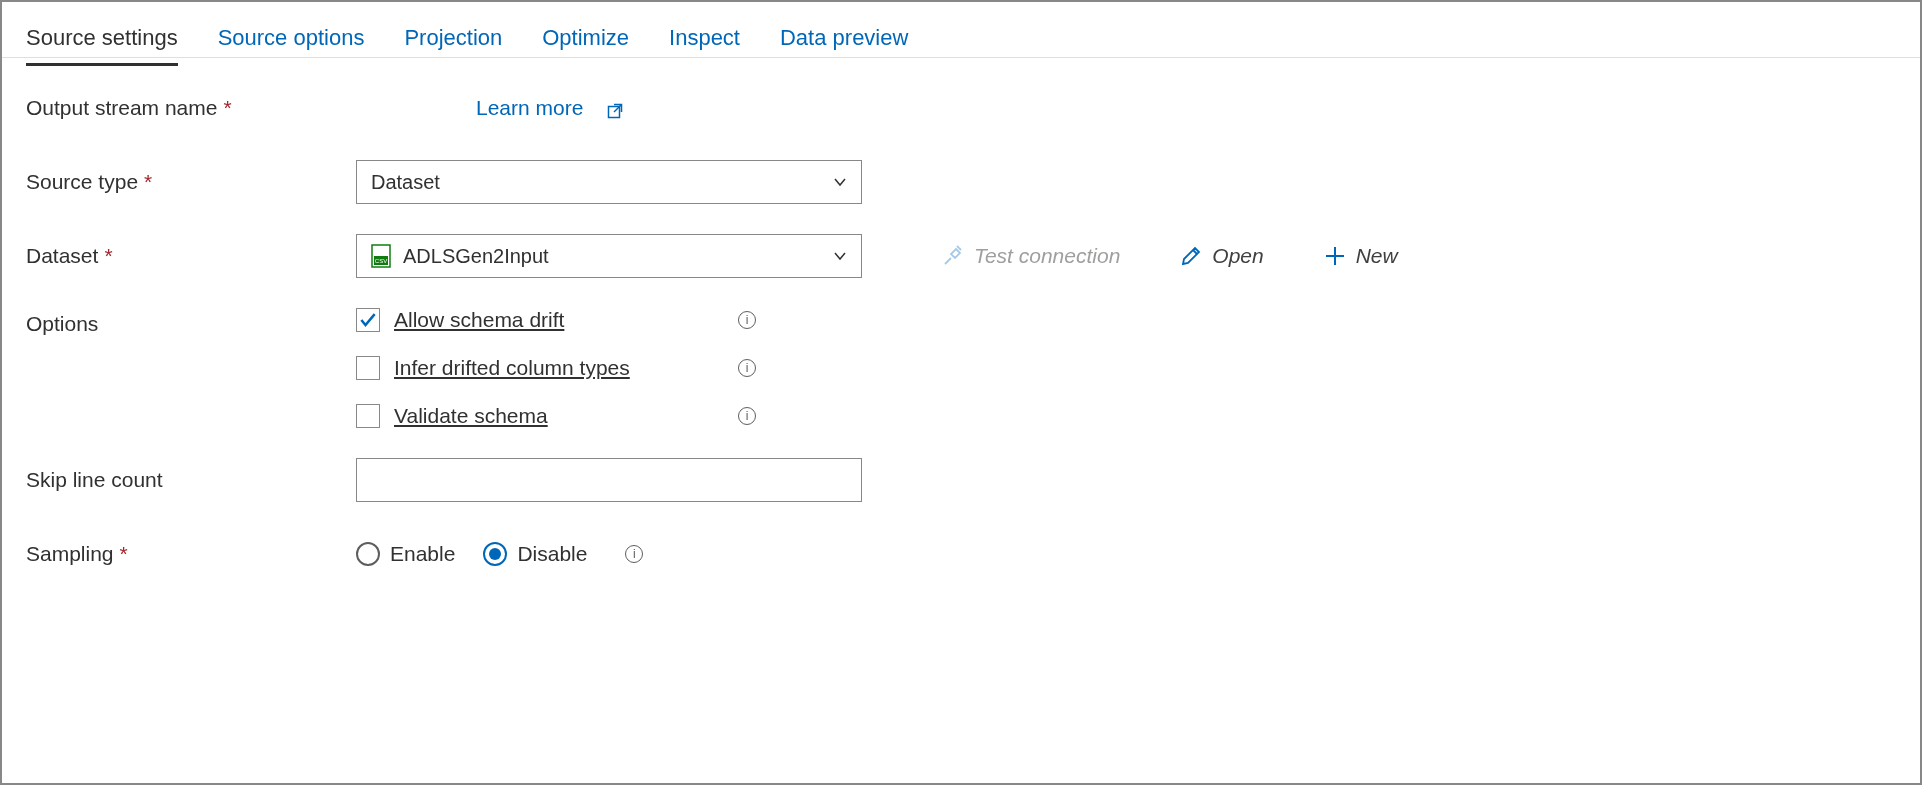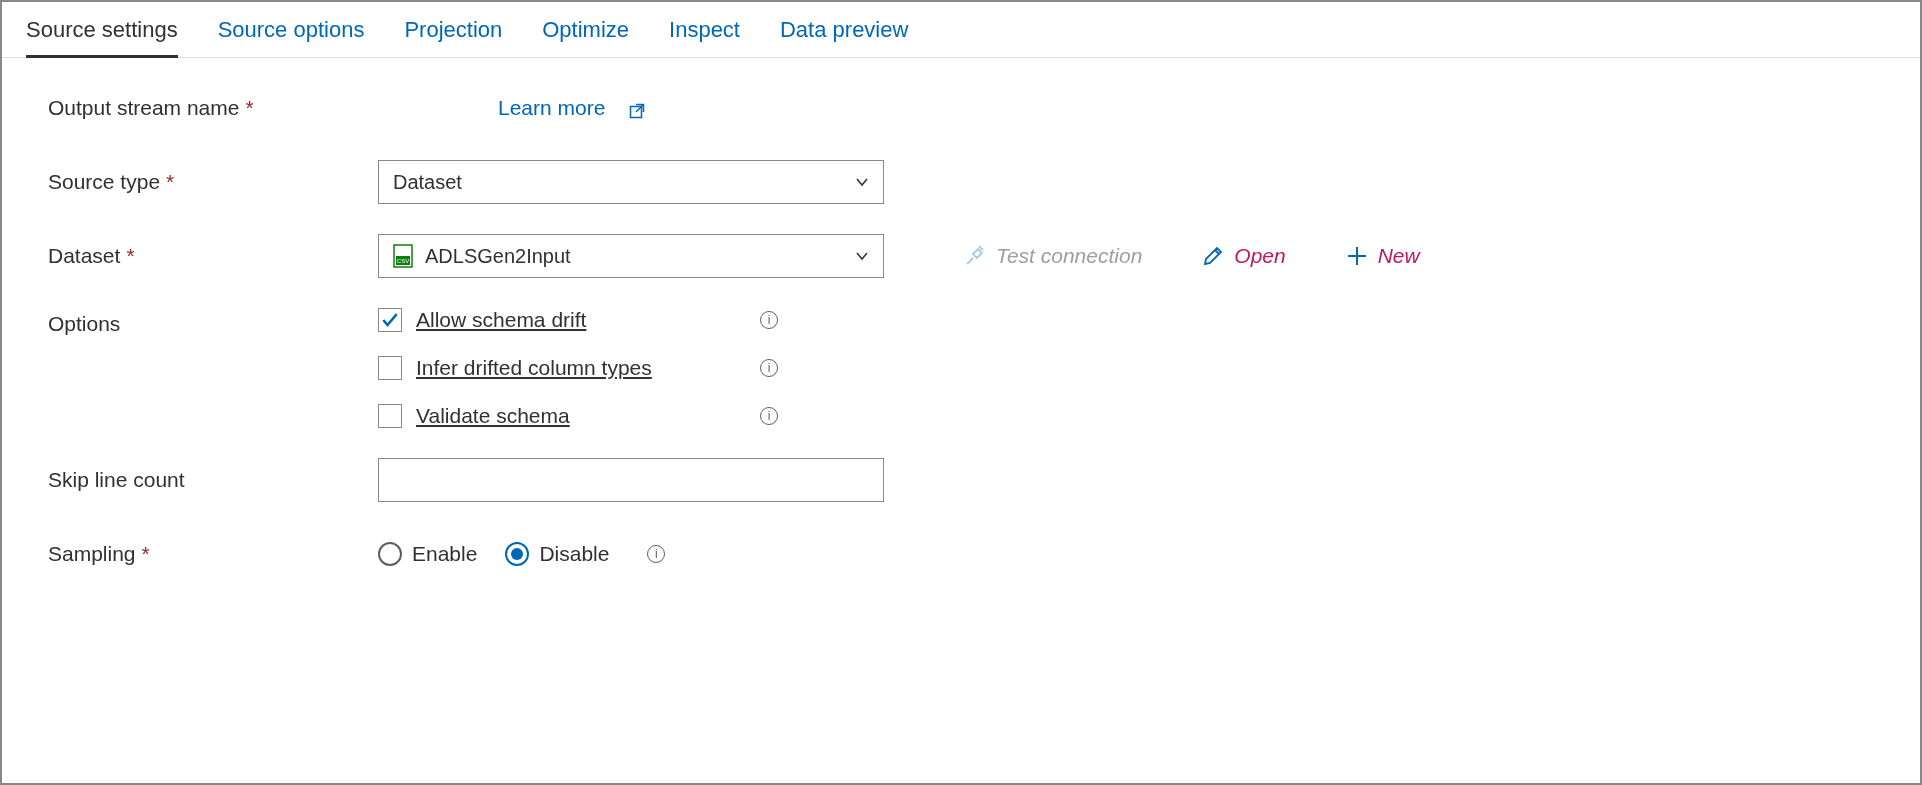--- a/index.html
+++ b/index.html
@@ -21,21 +21,21 @@
       height: 56px;
       align-items: center;
     }
     .tab {
       font-size: 22px;
       padding: 12px 0;
       cursor: pointer;
       color: #0067b8;
       border-bottom: 3px solid transparent;
       position: relative;
-      top: 2px;
+      top: 10px;
     }
     .tab.active {
       color: #323130;
       font-weight: 400;
       border-bottom: 3px solid #323130;
     }
     .form {
       padding: 28px 24px;
     }
     .row {
@@ -43,21 +43,20 @@
       align-items: center;
       margin-bottom: 30px;
       min-height: 44px;
     }
     .label-col {
       width: 330px;
       font-size: 21px;
       color: #323130;
       display: flex;
       align-items: baseline;
-      margin-left: 22px;
     }
     .required {
       color: #a4262c;
       margin-left: 6px;
     }
     .input-col {
       display: flex;
       align-items: center;
       gap: 20px;
     }
@@ -98,21 +97,21 @@
       margin-left: 120px;
     }
     .ext-icon { width: 16px; height: 16px; }
     .actions-row { display: flex; align-items: center; gap: 60px; margin-left: 60px; font-style: italic; }
     .action-btn {
       display: inline-flex;
       align-items: center;
       gap: 10px;
       font-size: 21px;
       cursor: pointer;
-      color: #be185d;
+      color: #404040;
     }
     .action-btn.disabled { color: #a19f9d; cursor: default; }
     .action-icon { width: 22px; height: 22px; display: inline-flex; }
     .options-stack { display:flex; flex-direction: column; gap: 24px; }
     .checkbox-row {
       display: flex;
       align-items: center;
       gap: 14px;
       font-size: 21px;
     }

